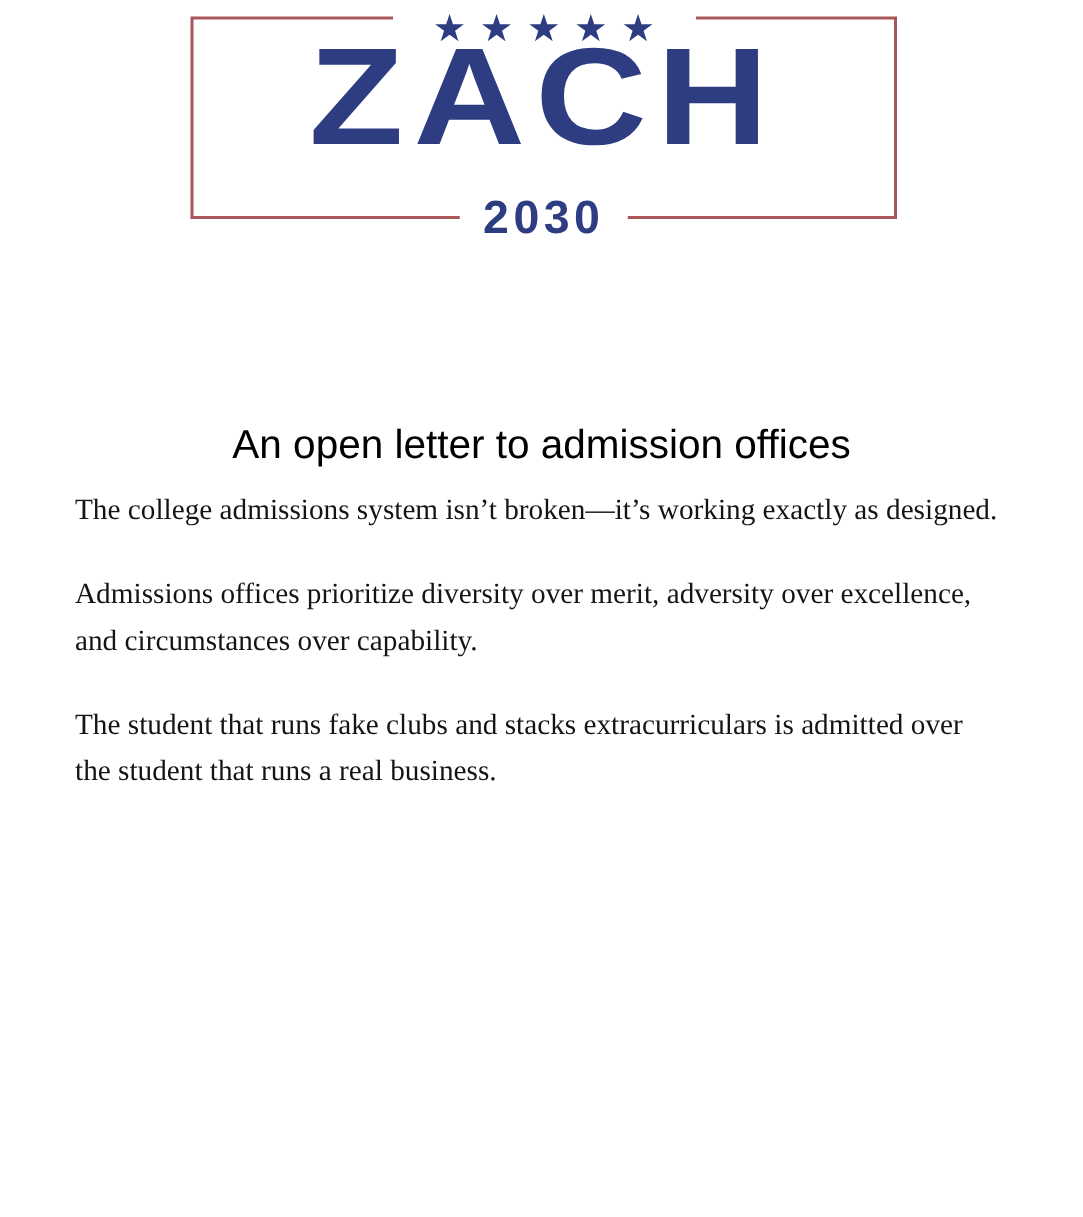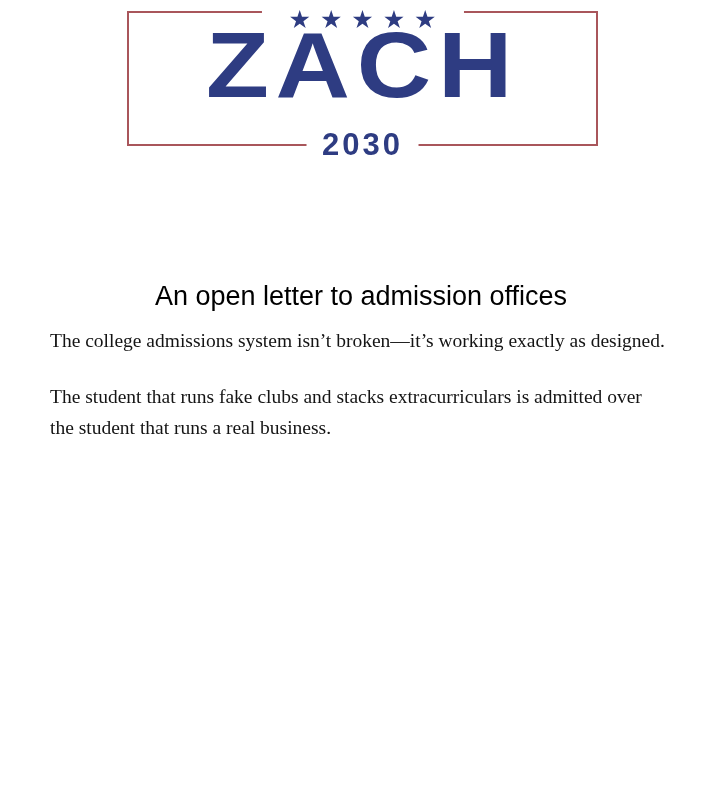--- a/index.html
+++ b/index.html
@@ -81,16 +81,17 @@
     <div class="stars">★★★★★</div>
     <div class="zach">ZACH</div>
     <div class="year">2030</div>
   </div>
 
 
   <h1 class="title">An open letter to admission offices</h1>
 
   <div class="letter-body">
     <p>The college admissions system isn’t broken—it’s working exactly as designed.</p>
+    <p>Admissions offices prioritize diversity over merit, adversity over excellence, and circumstances over capability.</p>
     <p>The student that runs fake clubs and stacks extracurriculars is admitted over the student that runs a real business.</p>
   </div>
 
 </div>
 
 </body></html>

